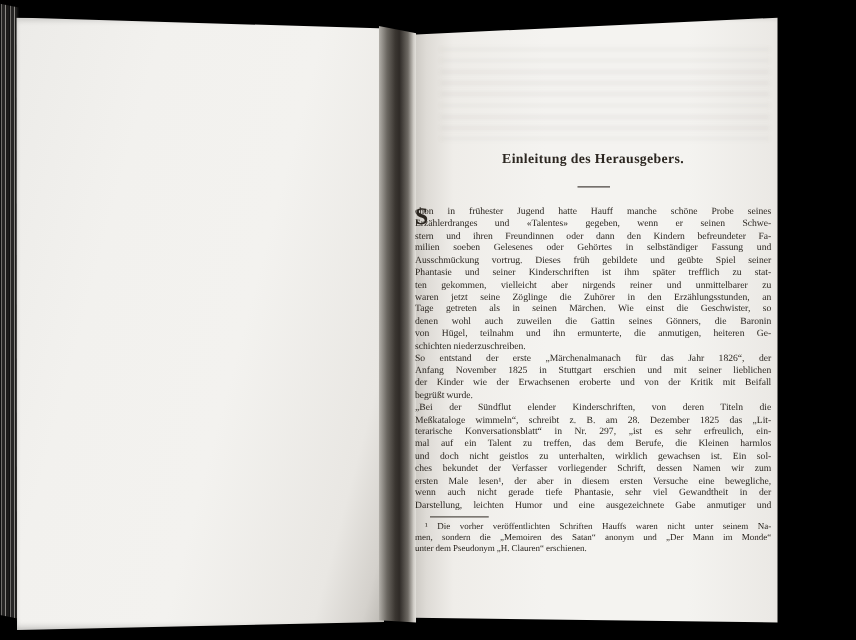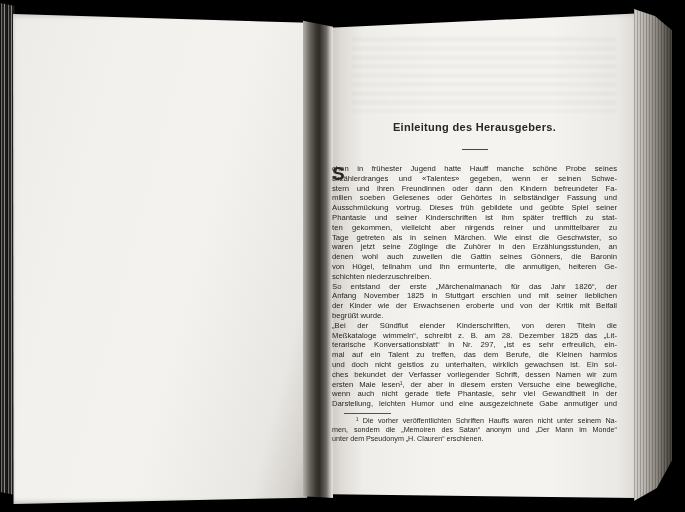--- a/index.html
+++ b/index.html
@@ -1,18 +1,18 @@
 <!DOCTYPE html>
 <html><head>
 <meta charset="utf-8">
 <style>
   html,body { margin:0; padding:0; background:#000; }
   .scene {
-    position:relative; width:685px; height:512px; background:#000;
-    overflow:hidden; font-family:Liberation Sans, sans-serif;
+    position:relative; width:622px; height:512px; background:#000;
+    overflow:hidden; font-family:Liberation Serif, serif;
   }
   
   .left-edges {
     position:absolute; left:0; top:9; width:15px; height:497px;
     background:
       repeating-linear-gradient(90deg,#101010 0 1px,#6f6d6a 1px 2px,#262524 2px 4px,#8a8884 4px 5px,#1c1b1a 5px 7px);
     clip-path:polygon(0 0.6%, 100% 1.2%, 100% 99.6%, 0 99%);
   }
   
   .left-page {
@@ -66,21 +66,21 @@
   .flush-last .line:last-child { text-align-last:left; }
   .para-1 .line:nth-child(-n+2) { padding-left:0; }
   .para-2 .line:first-child, .para-3 .line:first-child { padding-left:0; }
   .drop-cap {
     position:absolute; left:0; top:0; font-size:19px; line-height:19px;
     font-weight:bold; color:#2b2620;
   }
   .footnote-rule { width:47px; height:1px; background:#56514b; margin:4px 0 3px 12px; }
   .footnote { font-size:7.2px; line-height:8.8px; word-spacing:-0.2px; }
   .footnote .line { height:8.8px; }
-  .footnote .line:first-child { padding-left:24px; }
+  .footnote .line:first-child { padding-left:8px; }
 </style>
 </head>
 <body>
 
 <div class="scene">
 
   <div class="left-edges"></div>
 
   <div class="left-page"></div>
 
@@ -99,22 +99,22 @@
     <div class="body-text">
       <div class="para para-1 flush-last">
         <span class="drop-cap">S</span>
       <div class="line">chon in frühester Jugend hatte Hauff manche schöne Probe seines</div>
           <div class="line">Erzählerdranges und «Talentes» gegeben, wenn er seinen Schwe-</div>
           <div class="line">stern und ihren Freundinnen oder dann den Kindern befreundeter Fa-</div>
           <div class="line">milien soeben Gelesenes oder Gehörtes in selbständiger Fassung und</div>
           <div class="line">Ausschmückung vortrug. Dieses früh gebildete und geübte Spiel seiner</div>
           <div class="line">Phantasie und seiner Kinderschriften ist ihm später trefflich zu stat-</div>
           <div class="line">ten gekommen, vielleicht aber nirgends reiner und unmittelbarer zu</div>
+          <div class="line">waren jetzt seine Zöglinge die Zuhörer in den Erzählungsstunden, an</div>
           <div class="line">Tage getreten als in seinen Märchen. Wie einst die Geschwister, so</div>
-          <div class="line">waren jetzt seine Zöglinge die Zuhörer in den Erzählungsstunden, an</div>
           <div class="line">denen wohl auch zuweilen die Gattin seines Gönners, die Baronin</div>
           <div class="line">von Hügel, teilnahm und ihn ermunterte, die anmutigen, heiteren Ge-</div>
           <div class="line">schichten niederzuschreiben.</div>
         </div>
       <div class="para para-2 flush-last">
           <div class="line">So entstand der erste „Märchenalmanach für das Jahr 1826“, der</div>
           <div class="line">Anfang November 1825 in Stuttgart erschien und mit seiner lieblichen</div>
           <div class="line">der Kinder wie der Erwachsenen eroberte und von der Kritik mit Beifall</div>
           <div class="line">begrüßt wurde.</div>
         </div>

